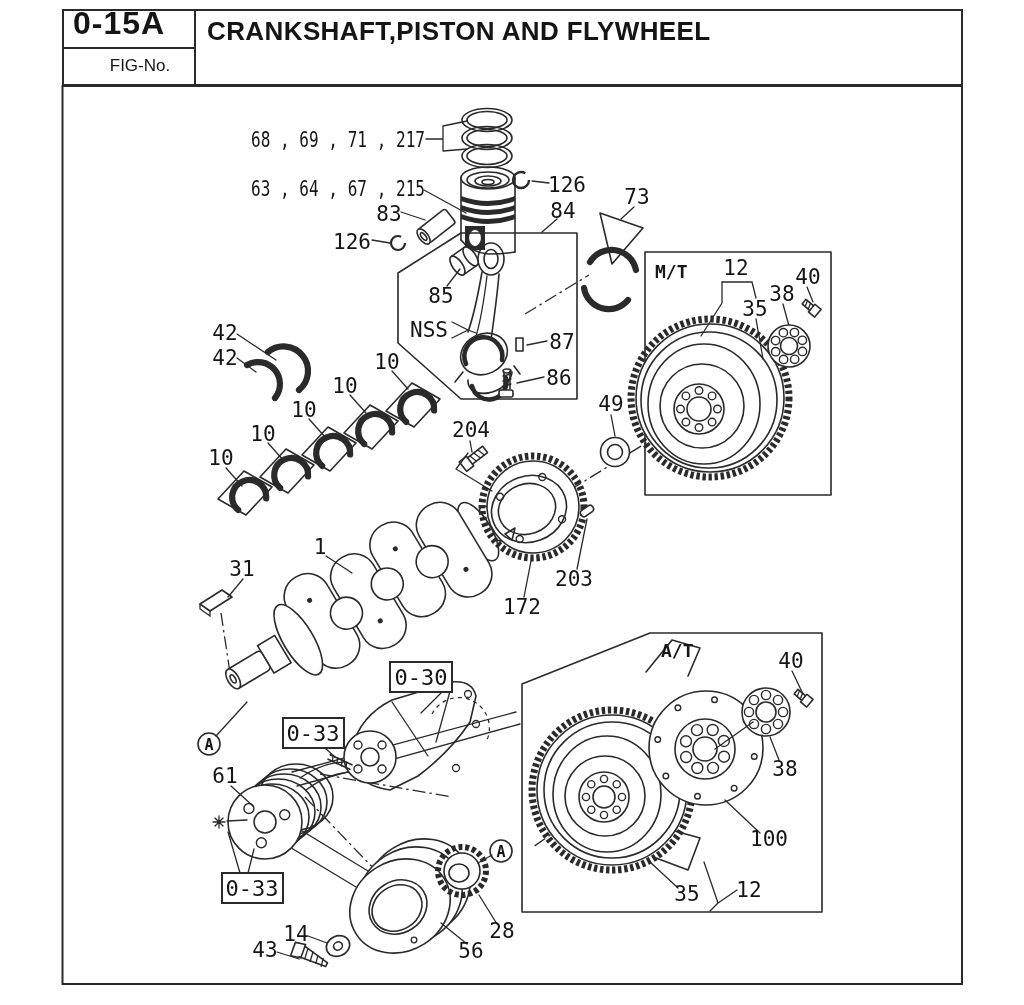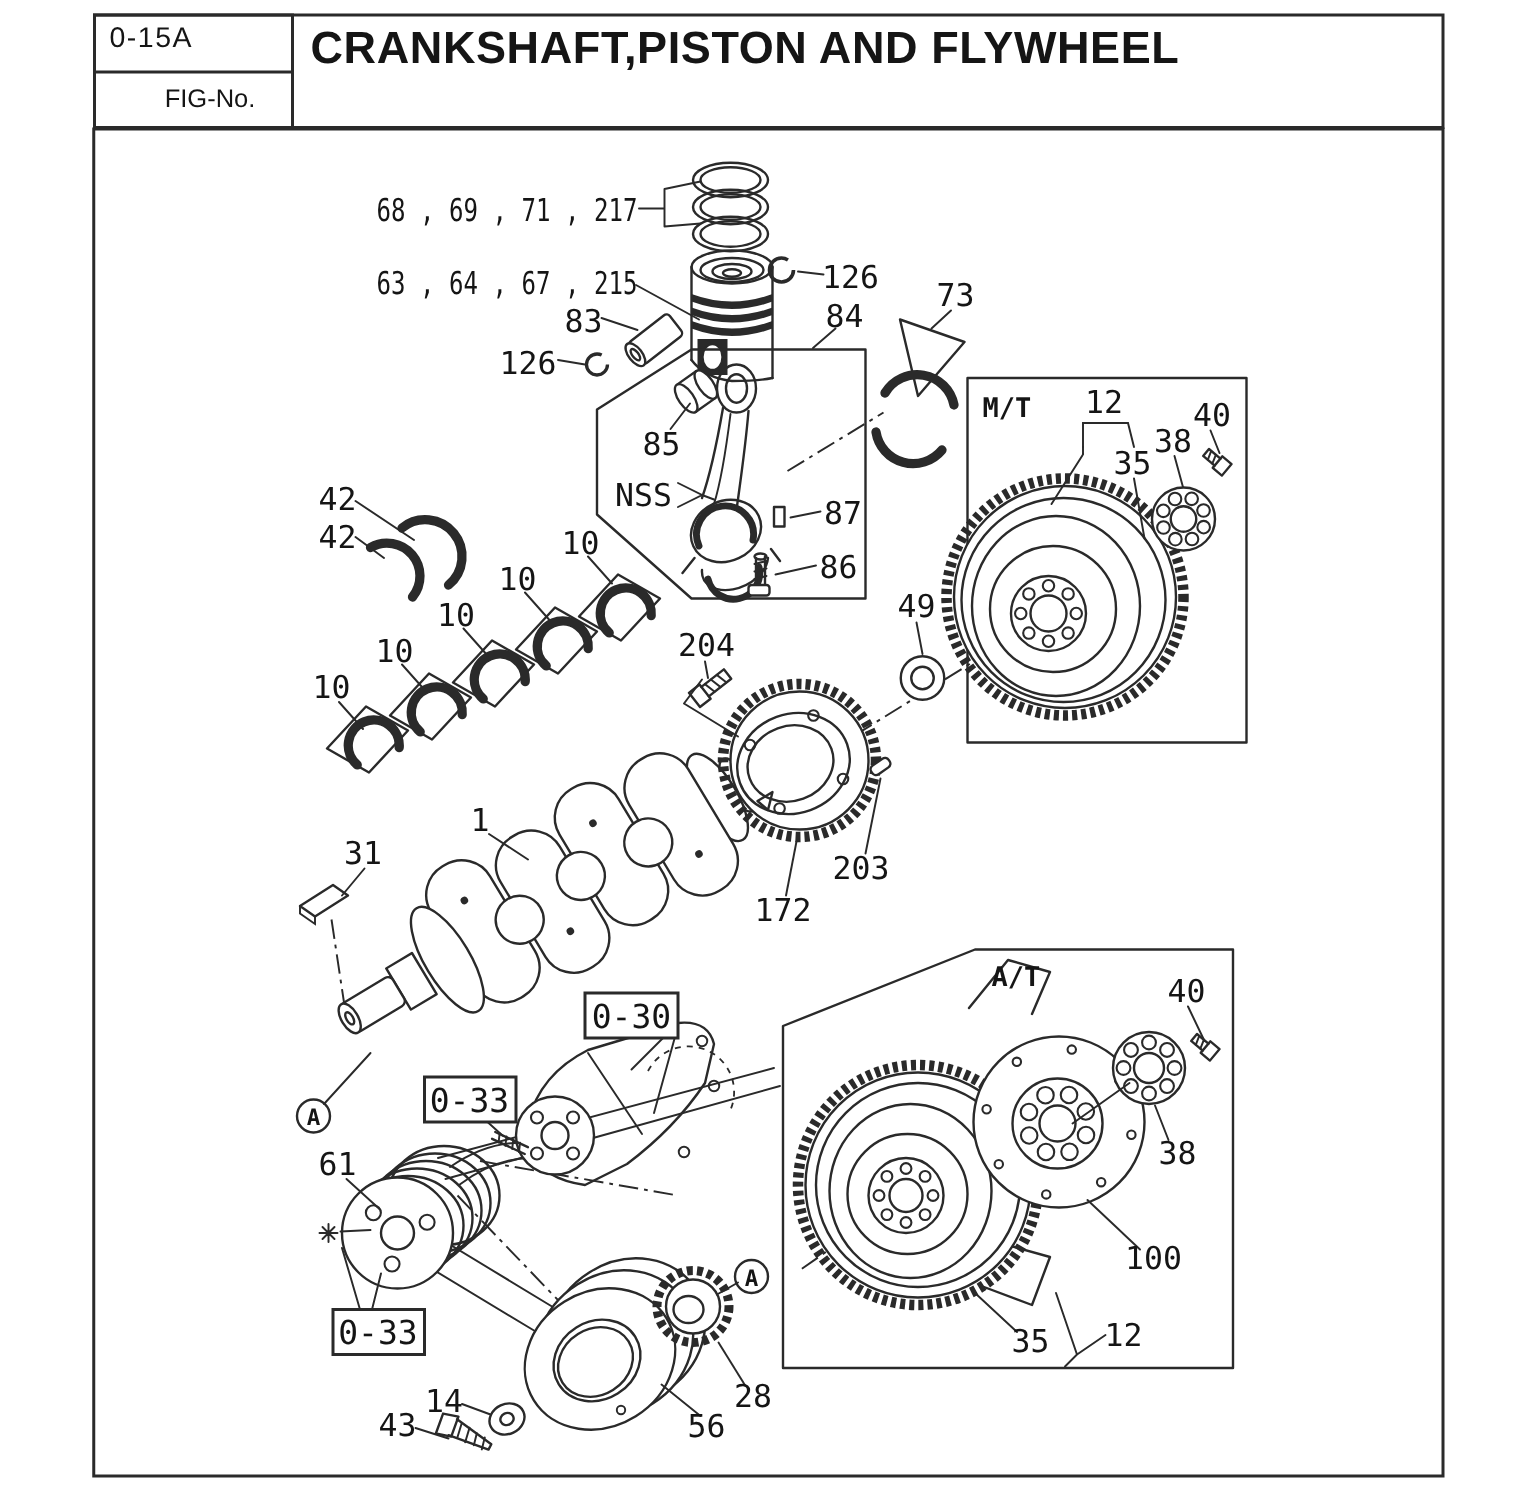--- a/index.html
+++ b/index.html
@@ -4,23 +4,23 @@
 <style>
   html,body{margin:0;padding:0;background:#fff;}
   .page{position:relative;width:1024px;height:1005px;background:#fff;overflow:hidden;
         font-family:"Liberation Sans",sans-serif;color:#151515;}
   .hdr-outer{position:absolute;left:62px;top:9px;width:901px;height:77px;
              border:2.5px solid #2a2a2a;box-sizing:border-box;background:#fff;}
   .hdr-left{position:absolute;left:62px;top:9px;width:134px;height:77px;
             border:2.5px solid #2a2a2a;box-sizing:border-box;}
   .hdr-divider{position:absolute;left:63px;top:47px;width:132px;height:0;
                border-top:2px solid #2a2a2a;}
-  .fig-code{position:absolute;left:73px;top:15px;font-size:19px;font-weight:normal;letter-spacing:1px;}
+  .fig-code{position:absolute;left:73px;top:5px;font-size:32px;font-weight:bold;letter-spacing:1px;}
   .fig-no{position:absolute;left:62px;top:56px;width:156px;text-align:center;font-size:17px;}
-  .title{position:absolute;left:207px;top:16px;font-size:30px;font-weight:bold;letter-spacing:.4px;white-space:nowrap;}
+  .title{position:absolute;left:207px;top:16px;font-size:26px;font-weight:bold;letter-spacing:.4px;white-space:nowrap;}
   svg.diagram{position:absolute;left:0;top:0;}
   .ln{fill:none;stroke:#2a2a2a;stroke-width:1.6;stroke-linecap:round;stroke-linejoin:round;}
   .tn{fill:none;stroke:#2a2a2a;stroke-width:1.3;stroke-linecap:round;}
   .tk{fill:none;stroke:#2a2a2a;stroke-width:6.2;stroke-linecap:round;}
   .tk5{fill:none;stroke:#2a2a2a;stroke-width:4.6;stroke-linecap:round;}
   .teeth{fill:none;stroke:#2a2a2a;stroke-width:7;stroke-dasharray:3.4 2.7;}
   .teeth2{fill:none;stroke:#2a2a2a;stroke-width:6;stroke-dasharray:4 2.8;}
   .dd{fill:none;stroke:#2a2a2a;stroke-width:1.3;stroke-dasharray:13 4 2.5 4;}
   .dsh{fill:none;stroke:#2a2a2a;stroke-width:1.2;stroke-dasharray:4 4;}
   .wf{fill:#fff;stroke:#2a2a2a;stroke-width:1.6;stroke-linejoin:round;}

